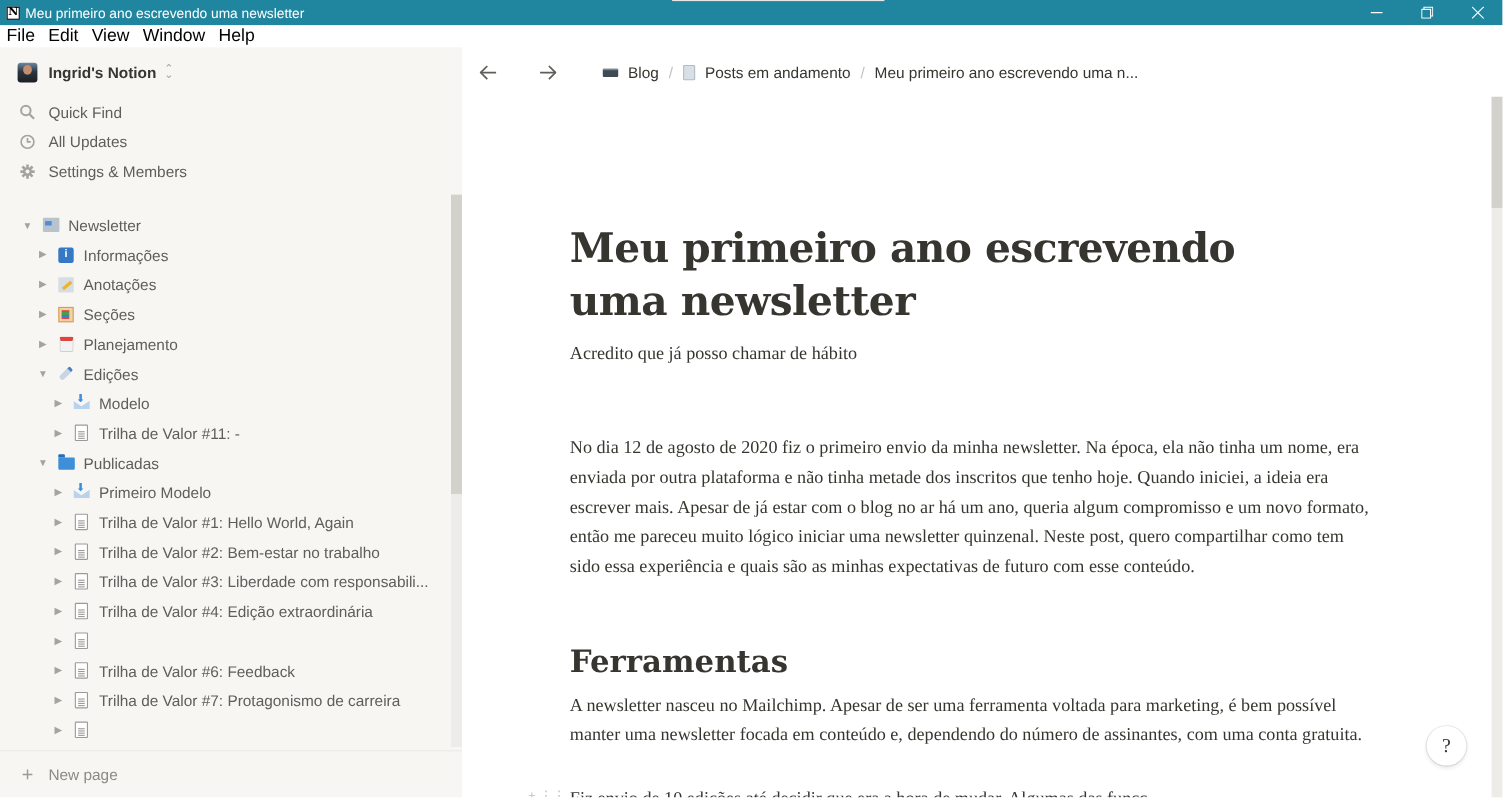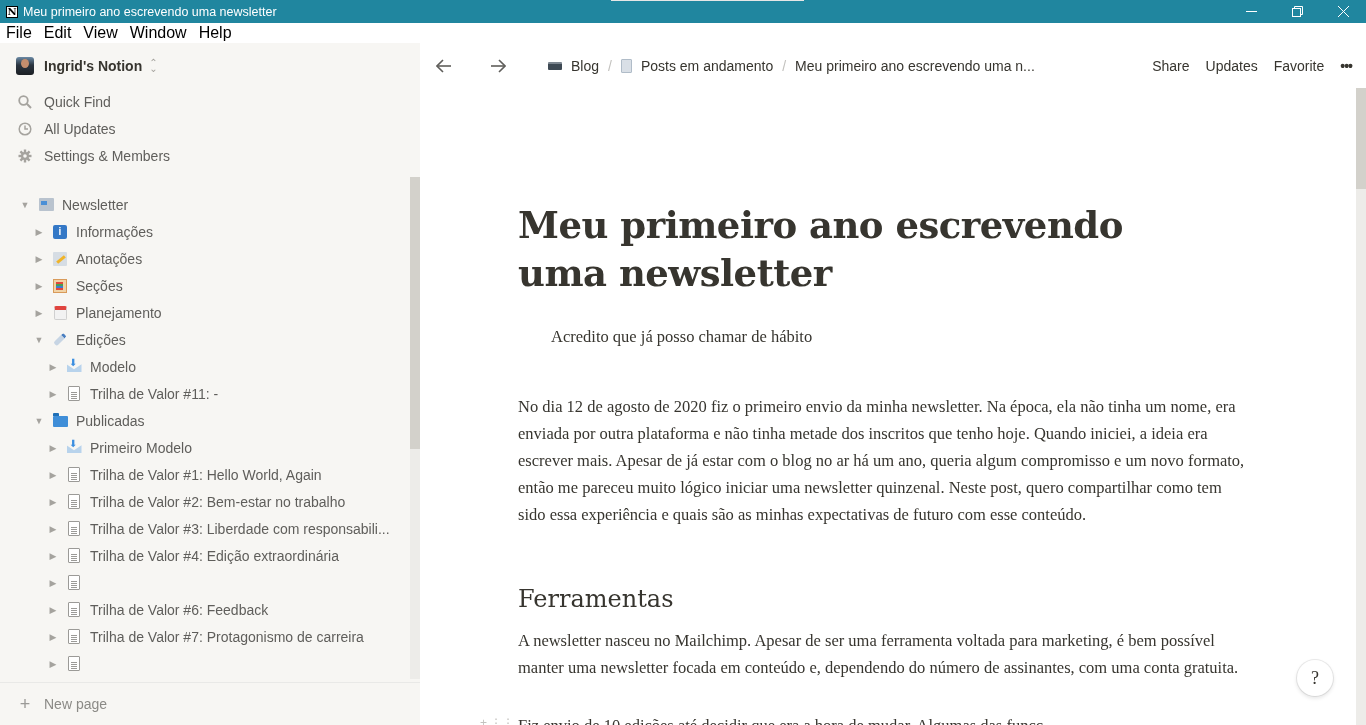--- a/index.html
+++ b/index.html
@@ -71,24 +71,24 @@
   .i-keyboard { width: 14px; height: 8px; background: #3e4a54; border-radius: 1px; border-top: 2px solid #7d8790; }
   .i-page-blue { width: 11px; height: 14px; background: #d9dfe6; border: 1px solid #b0bcc8; border-radius: 1px; }
   .topbar .actions { position: absolute; right: 14px; top: 0; height: 45px; display: flex; align-items: center; font-size: 14px; color: #37352f; }
   .topbar .actions .act { margin-left: 16px; }
   .topbar .actions .more { margin-left: 16px; font-size: 14px; letter-spacing: -1px; font-weight: bold; color: #37352f; }
 
   
   .main { position: absolute; left: 420px; top: 88px; width: 936px; height: 637px; overflow: hidden; background: #fff; }
   .doc { position: absolute; left: 98px; top: 0; width: 740px; font-family: "DejaVu Serif", "Liberation Serif", serif; color: #37352f; }
   .doc .title { position: absolute; top: 113px; left: 0; width: 700px; font-size: 37px; font-weight: bold; line-height: 48px; letter-spacing: -0.5px; }
-  .doc .subtitle { position: absolute; top: 238px; left: 0; font-size: 15px; line-height: 22px; font-family: "Liberation Serif", serif; font-size: 16.5px; margin-left: 33px; }
+  .doc .subtitle { position: absolute; top: 222px; left: 0; font-size: 15px; line-height: 22px; font-family: "Liberation Serif", serif; font-size: 16.5px; }
   .doc .para { position: absolute; left: 0; width: 730px; font-family: "Liberation Serif", serif; font-size: 16.5px; line-height: 27px; }
   .doc .p1 { top: 305px; }
-  .doc .h2 { position: absolute; left: 0; top: 497px; font-size: 24px; font-weight: normal; font-family: "DejaVu Serif", serif; }
+  .doc .h2 { position: absolute; left: 0; top: 497px; font-size: 28px; font-weight: bold; font-family: "DejaVu Serif", serif; }
   .doc .p2 { top: 539px; }
   .doc .p3 { top: 624px; color: #37352f; }
   .block-handle { position: absolute; left: 60px; top: 628px; color: #c3c2bf; font-size: 12px; }
 
   .main-scroll-track { position: absolute; left: 1356px; top: 88px; width: 10px; height: 637px; background: #edece9; }
   .main-scroll-thumb { position: absolute; left: 1356px; top: 88px; width: 10px; height: 101px; background: #d3d1cb; }
 
   .help-btn { position: absolute; left: 1297px; top: 660px; width: 36px; height: 36px; border-radius: 50%; background: #fff; box-shadow: 0 0 0 1px rgba(15,15,15,0.08), 0 2px 4px rgba(15,15,15,0.12); display: flex; align-items: center; justify-content: center; font-family: "Liberation Serif", serif; font-size: 18px; color: #37352f; }
 </style>
 </head>
@@ -332,26 +332,20 @@
       </span>
     <span>Blog</span>
     <span class="sep">/</span>
     <span class="cicon">
         <span class="i-page-blue" style="display:block"></span>
       </span>
     <span>Posts em andamento</span>
     <span class="sep">/</span>
     <span>Meu primeiro ano escrevendo uma n...</span>
   </div>
-  <div class="actions">
-    <span class="act">Share</span>
-    <span class="act">Updates</span>
-    <span class="act">Favorite</span>
-    <span class="more">•••</span>
-  </div>
 </div>
 
 <div class="main">
   <div class="doc">
     <div class="title">Meu primeiro ano escrevendo uma newsletter</div>
     <div class="subtitle">Acredito que já posso chamar de hábito</div>
     <div class="para p1">No dia 12 de agosto de 2020 fiz o primeiro envio da minha newsletter. Na época, ela não tinha um nome, era enviada por outra plataforma e não tinha metade dos inscritos que tenho hoje. Quando iniciei, a ideia era escrever mais. Apesar de já estar com o blog no ar há um ano, queria algum compromisso e um novo formato, então me pareceu muito lógico iniciar uma newsletter quinzenal. Neste post, quero compartilhar como tem sido essa experiência e quais são as minhas expectativas de futuro com esse conteúdo.</div>
     <div class="h2">Ferramentas</div>
     <div class="para p2">A newsletter nasceu no Mailchimp. Apesar de ser uma ferramenta voltada para marketing, é bem possível manter uma newsletter focada em conteúdo e, dependendo do número de assinantes, com uma conta gratuita.</div>
     <div class="para p3">Fiz envio de 10 edições até decidir que era a hora de mudar. Algumas das funcc</div>

